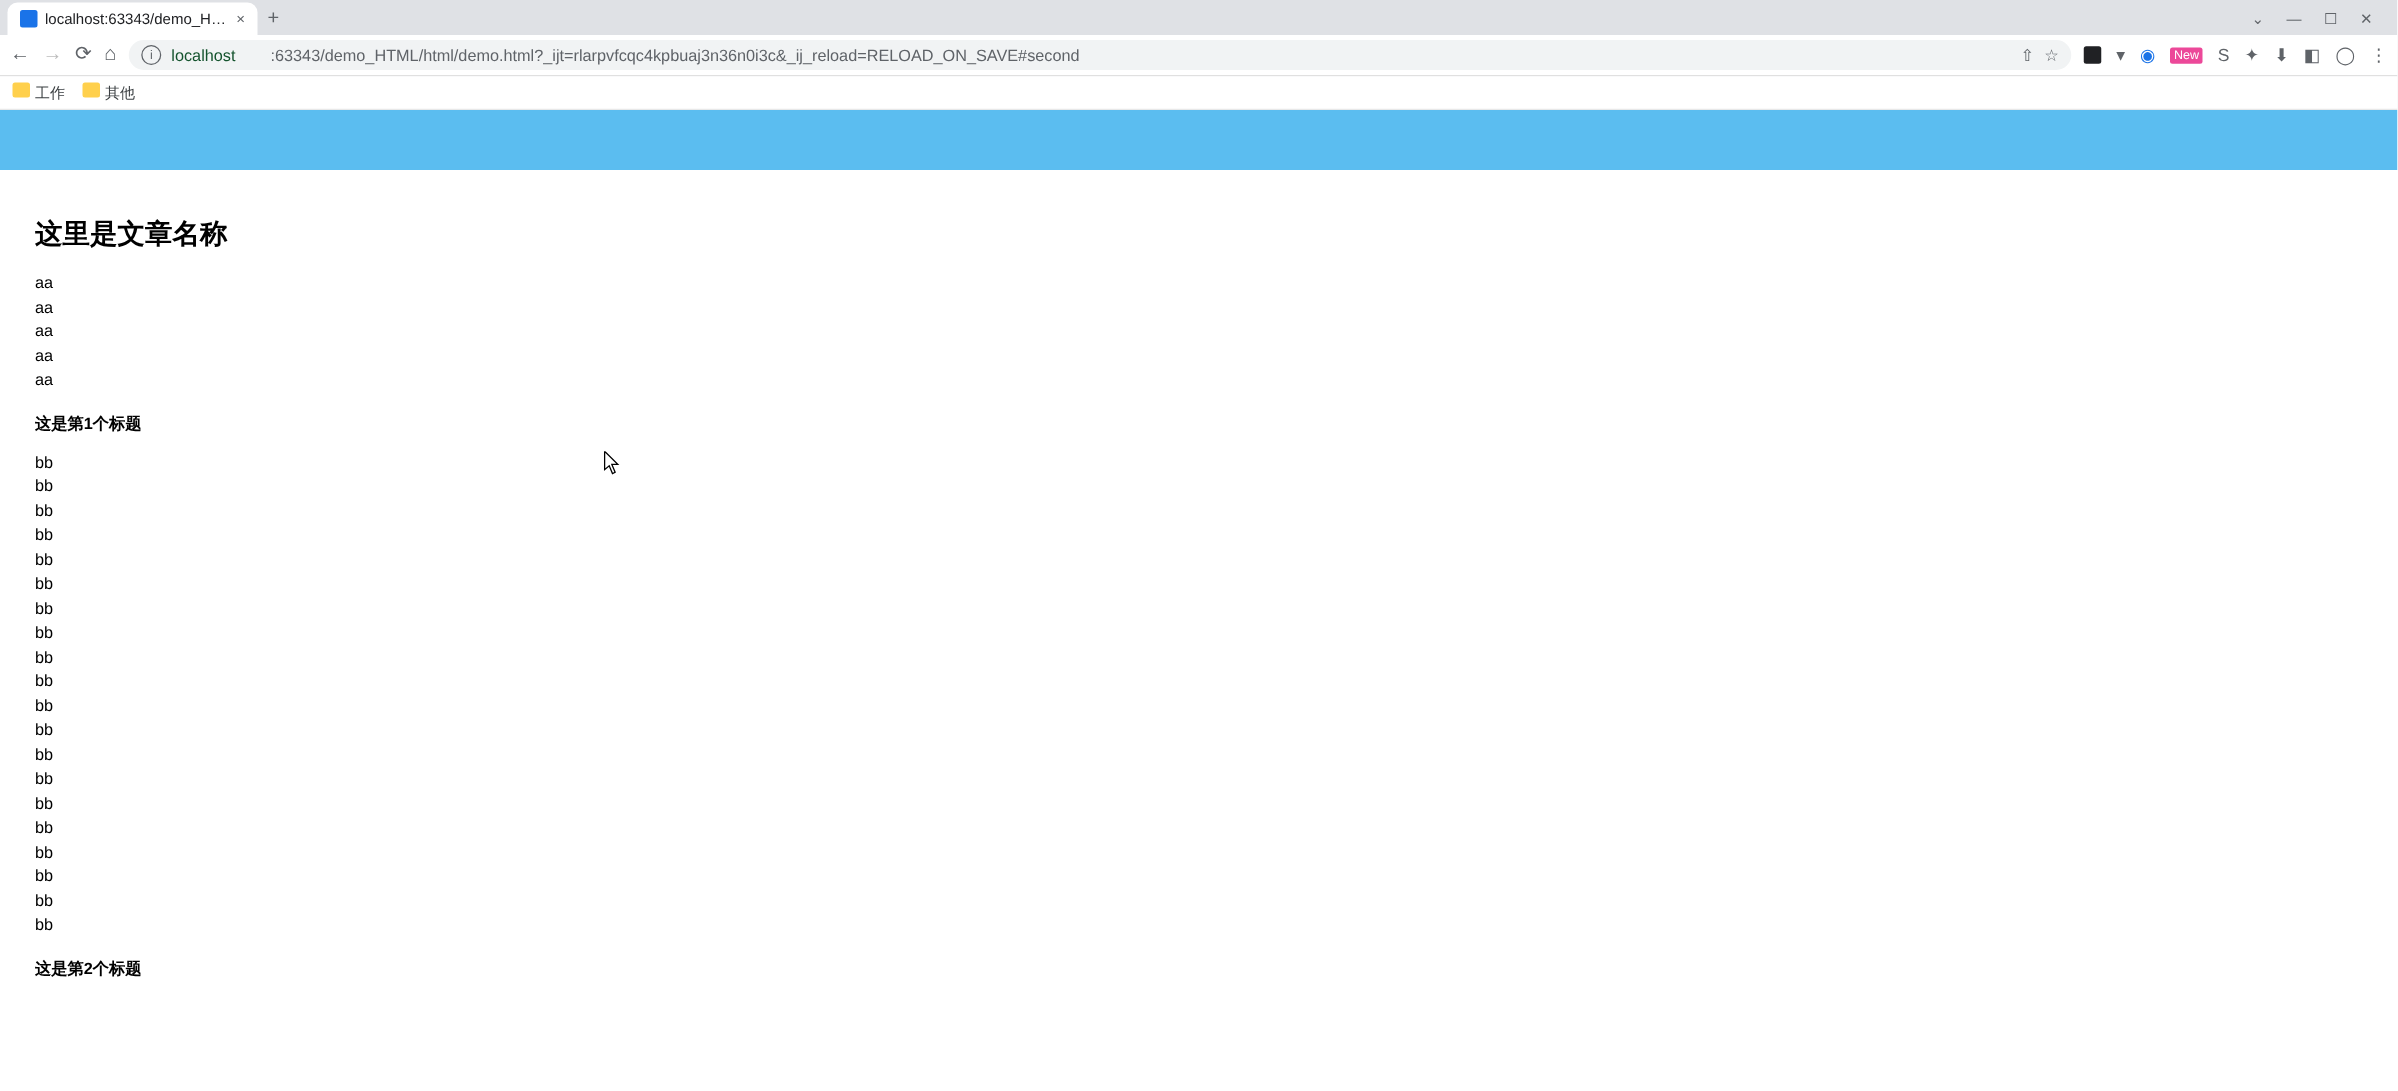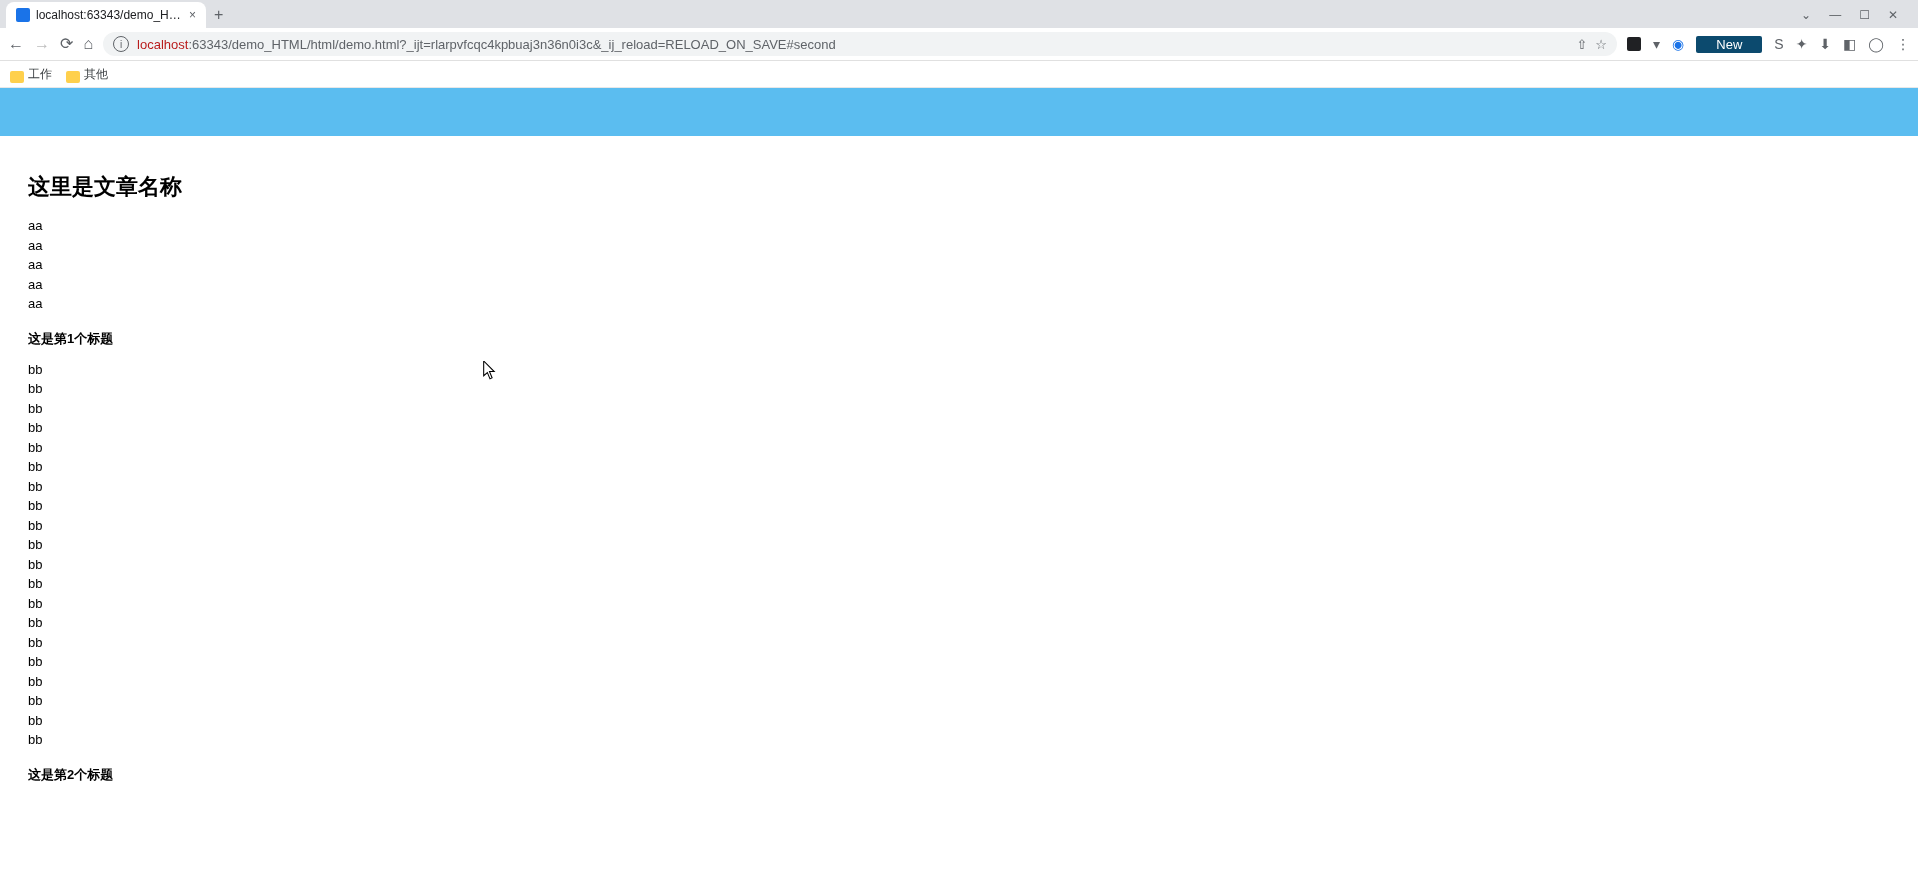--- a/index.html
+++ b/index.html
@@ -12,28 +12,28 @@
   .tab .close{margin-left:6px;font-size:12px;color:#5f6368;}
   .newtab{margin-left:8px;color:#5f6368;font-size:16px;padding-bottom:4px;}
   .win-controls{margin-left:auto;display:flex;align-items:center;gap:18px;padding:0 14px 6px 0;color:#5f6368;}
   .win-controls span{font-size:12px;}
   .toolbar{background:#fff;height:32px;display:flex;align-items:center;padding:0 8px;gap:10px;border-bottom:1px solid #e0e0e0;}
   .nav-btn{color:#5f6368;font-size:16px;line-height:1;}
   .nav-btn.disabled{color:#bdbdbd;}
   .omnibox{flex:1;background:#f1f3f4;border-radius:14px;height:24px;display:flex;align-items:center;padding:0 10px;gap:8px;}
   .omnibox .info{width:14px;height:14px;border:1px solid #5f6368;border-radius:50%;display:flex;align-items:center;justify-content:center;font-size:10px;color:#5f6368;}
   .omnibox .url{flex:1;font-size:13px;color:#202124;white-space:nowrap;overflow:hidden;}
-  .omnibox .url .host{color:#b91c1c;}
-  .omnibox .url .path{color:#5f6368;}
+  .omnibox .url .host{color:#14532d;}
+  .omnibox .url .path{color:#5f6368;margin-left:28px;}
   .ext-icons{display:flex;align-items:center;gap:12px;color:#5f6368;}
   .ext-icons span{font-size:14px;}
   .ext-icons .square{width:14px;height:14px;background:#202124;border-radius:2px;}
-  .ext-icons .new-badge{background:#0c4a6e;color:#fff;font-size:13px;padding:1px 20px;border-radius:2px;}
+  .ext-icons .new-badge{background:#ec4899;color:#fff;font-size:10px;padding:1px 3px;border-radius:2px;}
   .bookmarks{background:#fff;height:26px;display:flex;align-items:center;padding:0 10px;gap:14px;border-bottom:1px solid #e8e8e8;}
-  .bm{display:flex;align-items:flex-end;gap:4px;font-size:12px;color:#3c4043;}
+  .bm{display:flex;align-items:flex-start;gap:4px;font-size:12px;color:#3c4043;}
   .bm .folder{width:14px;height:12px;background:#ffd04c;border-radius:2px;}
   
   .page{position:relative;}
   .banner{background:#5bbdf0;height:48px;width:100%;}
   .content-wrap{display:flex;}
   .article{flex:1;padding:28px;}
   .article h2{font-size:22px;font-weight:bold;margin:8px 0 14px 0;}
   .article h3{font-size:13px;font-weight:bold;margin:16px 0 12px 0;}
   .article p{margin:0;line-height:1.5;font-size:13px;}
   .sidebar{width:248px;background:#e8e8e8;padding:10px 10px;min-height:600px;}

